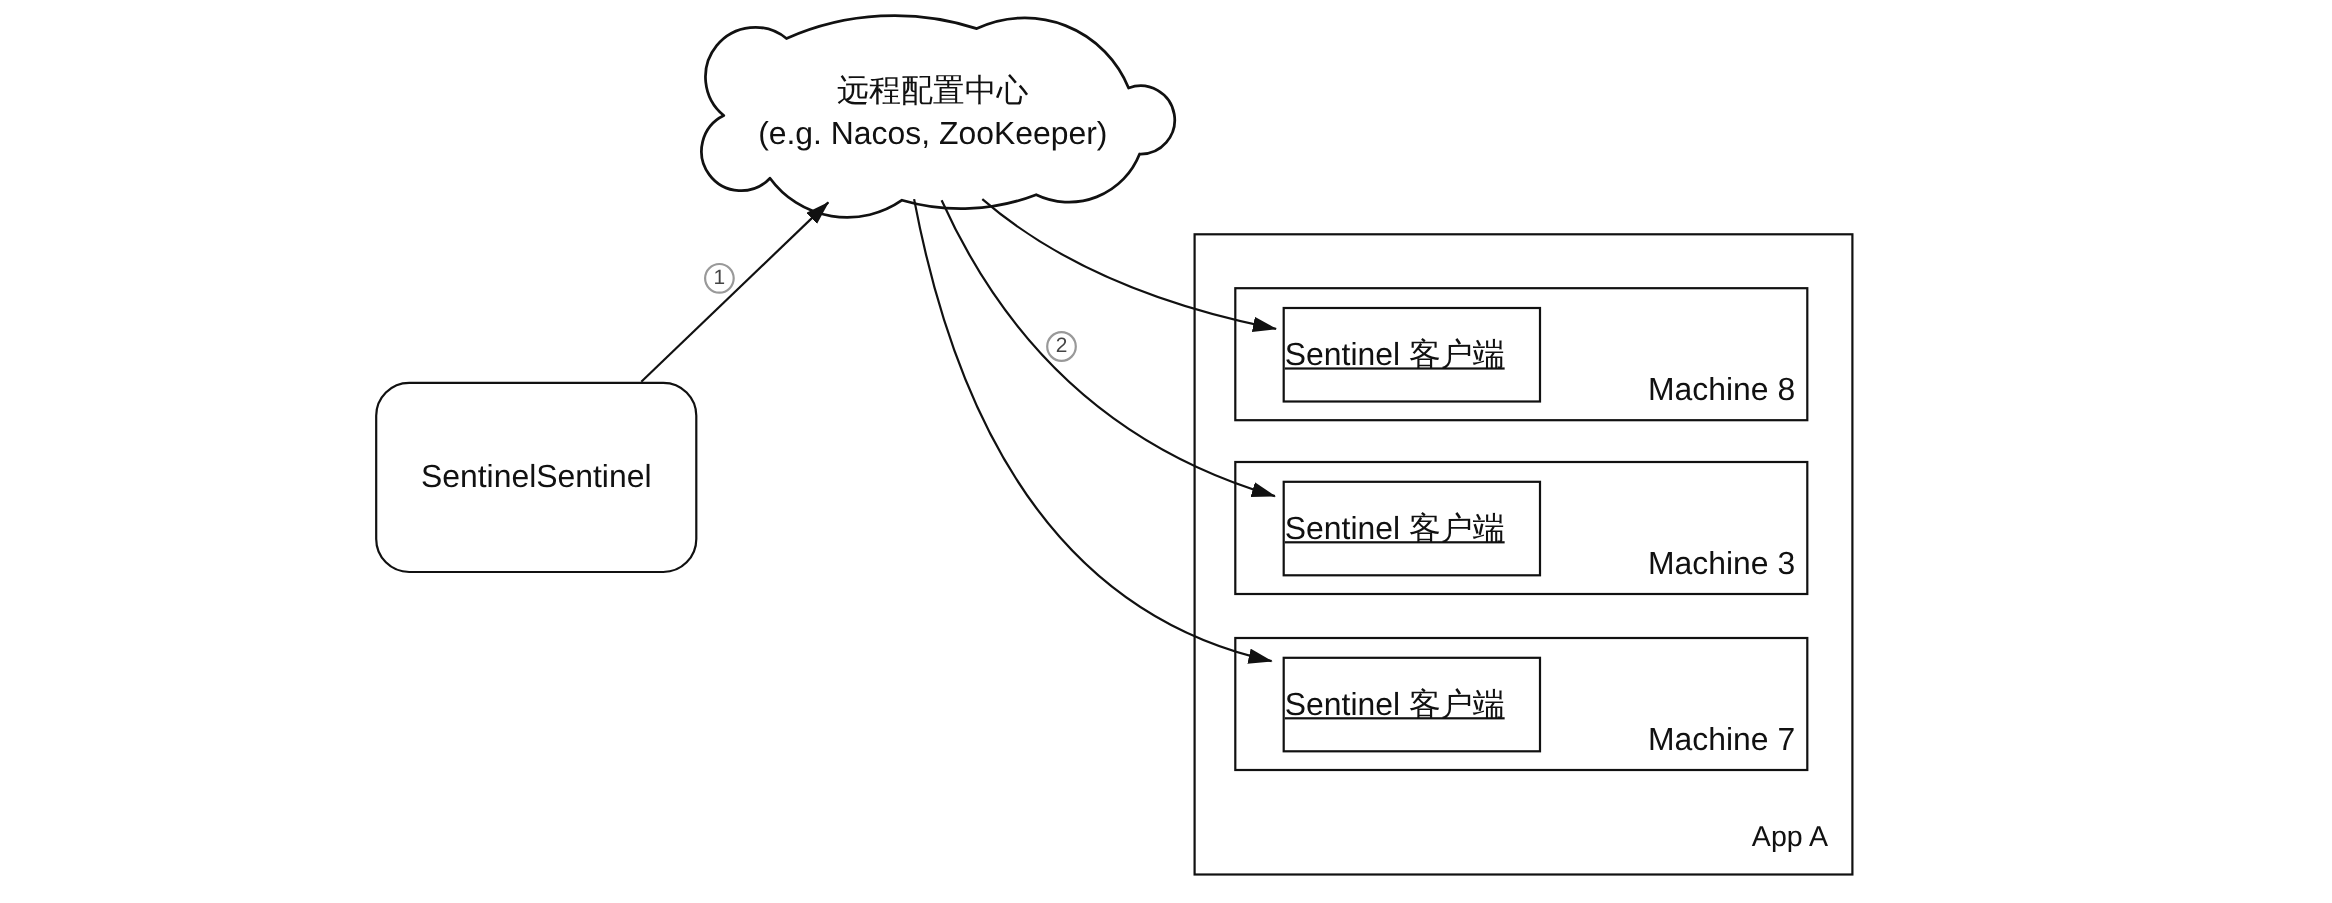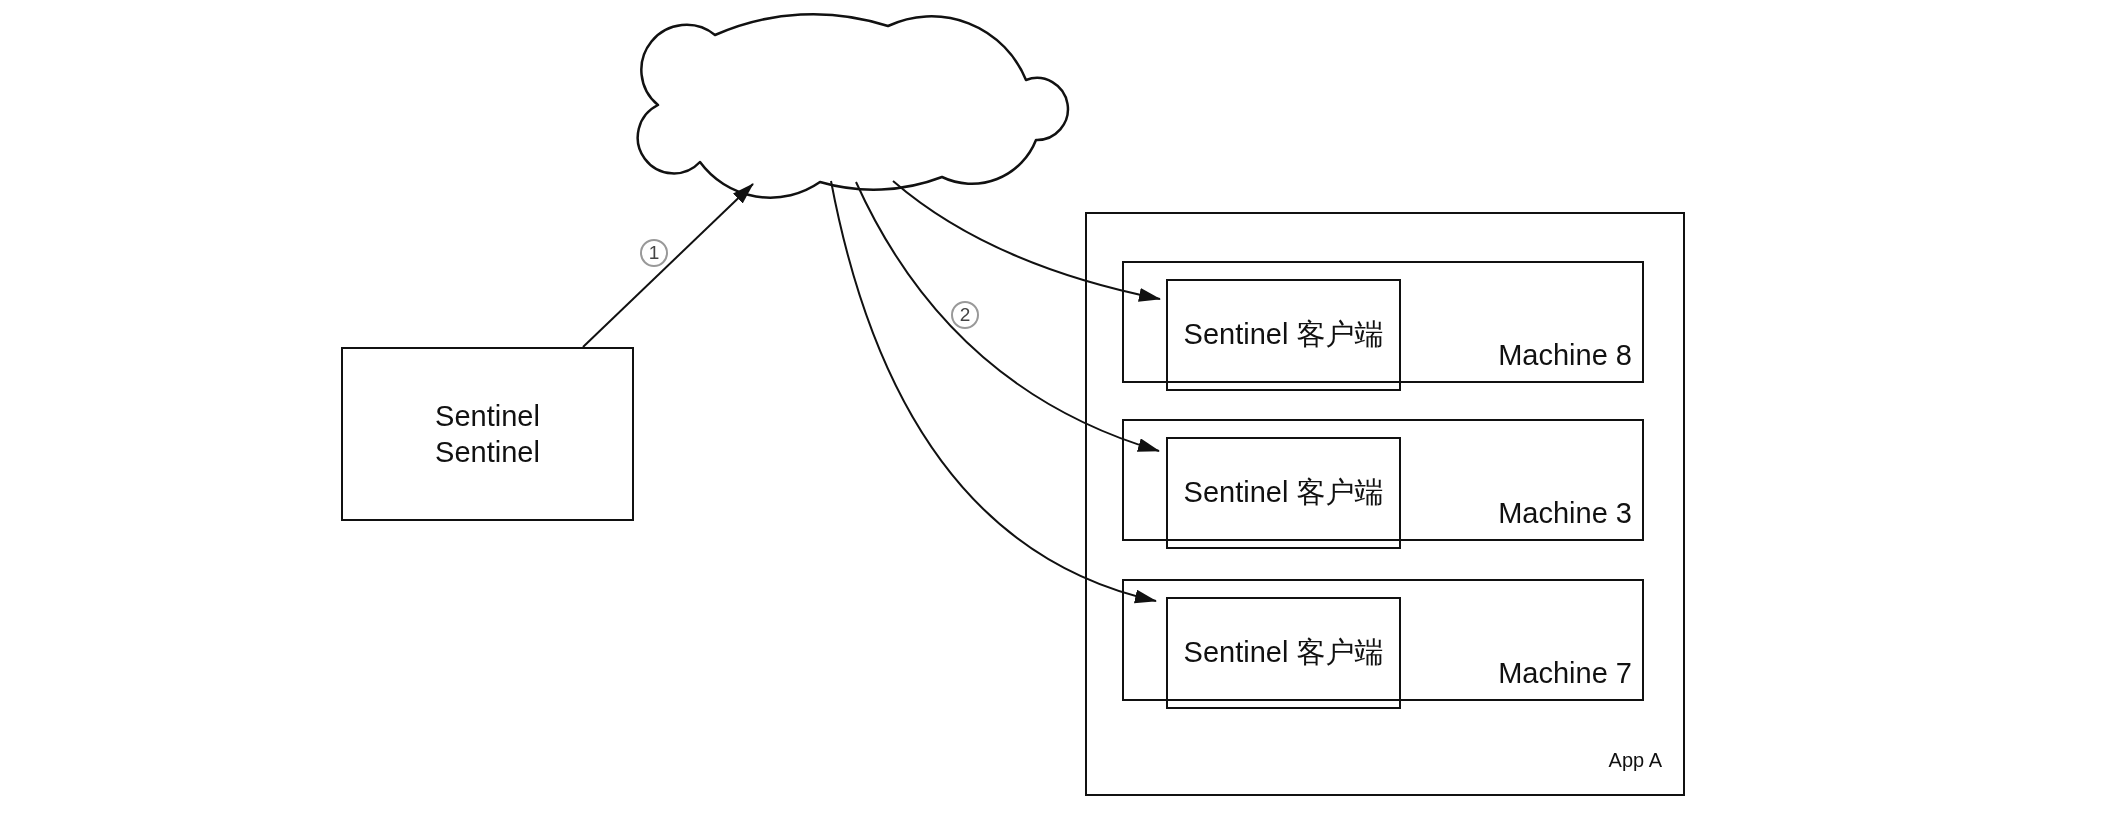--- a/index.html
+++ b/index.html
@@ -21,41 +21,42 @@
   }
   .box {
     position: absolute;
     border: 2px solid #111111;
     background: transparent;
     box-sizing: border-box;
     z-index: 2;
   }
   .dashboard-box {
     left: 341px; top: 347px; width: 293px; height: 174px;
-    display: flex; flex-direction: column; align-items: center; justify-content: center;
-    font-size: 29px; line-height: 36px; text-align: right;
+    display: flex; flex-direction: row; align-items: center; justify-content: center;
+    font-size: 29px; line-height: 36px; text-align: right; border-radius: 31px;
   }
   .app-box { left: 1085px; top: 212px; width: 600px; height: 584px; }
   .app-label {
     position: absolute; right: 21px; bottom: 18px;
-    font-size: 20px; line-height: 32px;
+    font-size: 26px; line-height: 32px;
   }
   .machine-box { position: absolute; left: 35px; width: 522px; height: 122px; border: 2px solid #111111; box-sizing: border-box; }
   .machine-1 { top: 47px; }
   .machine-2 { top: 205px; }
   .machine-3 { top: 365px; }
   .machine-label {
     position: absolute; right: 10px; bottom: 10px;
     font-size: 29px; line-height: 32px;
   }
   .client-box {
-    position: absolute; left: 42px; top: 16px; width: 235px; height: 112px;
+    position: absolute; left: 42px; top: 16px; width: 235px; height: 87px;
     border: 2px solid #111111; box-sizing: border-box;
-    display: flex; align-items: center; justify-content: center;
+    display: flex; align-items: center; 
     font-size: 29px;
+    text-decoration: underline;
   }
   .cloud-label {
     position: absolute; left: 598px; top: 64px; width: 500px;
     text-align: center; font-size: 29px; line-height: 39px;
     z-index: 4;
   }
   .step-badge {
     position: absolute; width: 28px; height: 28px; box-sizing: border-box;
     border: 2px solid #999999; border-radius: 50%;
     display: flex; align-items: center; justify-content: center;
@@ -116,20 +117,24 @@
 
     <path d="M 583,347 L 753,184" fill="none" stroke="#111111" stroke-width="2" marker-end="url(#arrowhead)"></path>
 
     <path d="M 893,181 Q 990,265 1160,299" fill="none" stroke="#111111" stroke-width="2" marker-end="url(#arrowhead)"></path>
 
     <path d="M 856,182 Q 950,390 1159,451" fill="none" stroke="#111111" stroke-width="2" marker-end="url(#arrowhead)"></path>
 
     <path d="M 831,181 Q 900,545 1156,601" fill="none" stroke="#111111" stroke-width="2" marker-end="url(#arrowhead)"></path>
   </svg>
 
+  <div class="cloud-label">
+    <div>远程配置中心</div>
+    <div>(e.g. Nacos, ZooKeeper)</div>
+  </div>
 
   <div class="step-badge badge-1">
     <span>1</span>
   </div>
   <div class="step-badge badge-2">
     <span>2</span>
   </div>
 
 </div>
 

